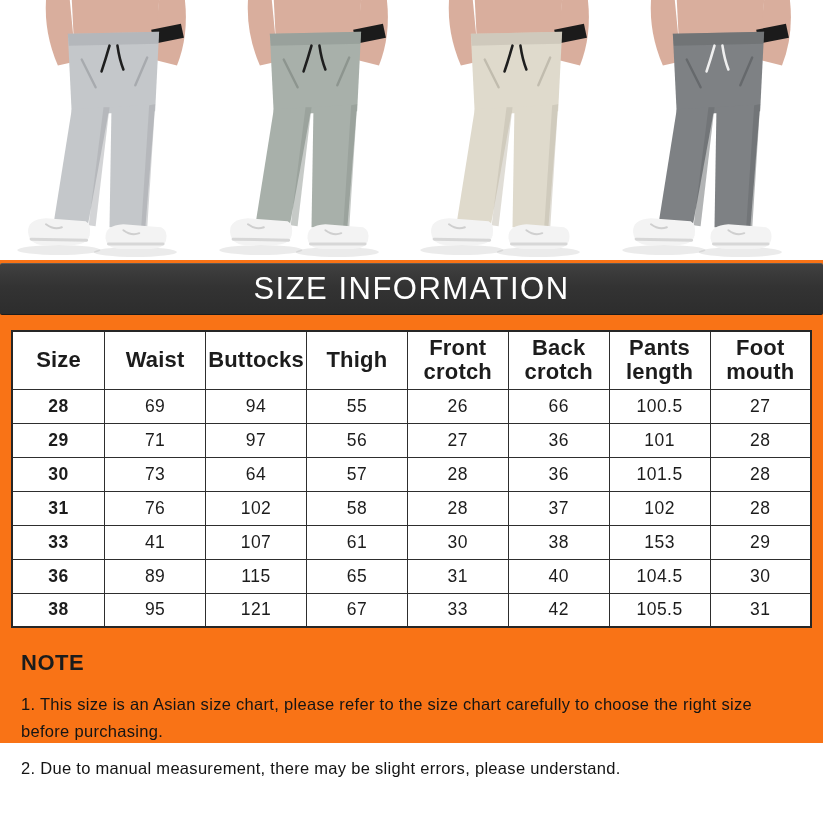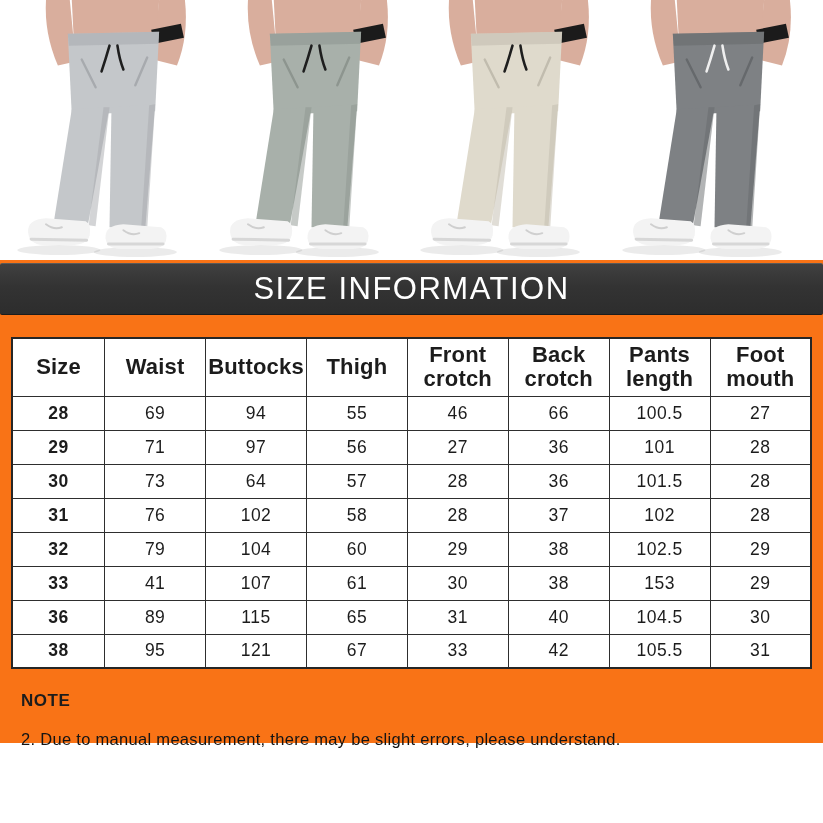--- a/index.html
+++ b/index.html
@@ -36,40 +36,40 @@
     background:linear-gradient(180deg,#404040 0%,#333333 45%,#2d2d2d 100%);
     border-top:1px solid #5a5a5a; border-bottom:1px solid #1c1c1c;
     border-radius:2px;
     display:flex; align-items:center; justify-content:center;
   }
   .banner-title {
     color:#ffffff; font-size:31px; font-weight:500; letter-spacing:1.5px;
   }
 
   
-  .table-wrap { padding:22px 11px 0 11px; }
+  .table-wrap { padding:15px 11px 0 11px; }
   table.size-table {
     width:100%; border-collapse:collapse; table-layout:fixed;
     border:2.6px solid #262626;
   }
   .size-table th, .size-table td {
     border:1.6px solid #2e2e2e; text-align:center; vertical-align:middle;
     background:#fff;
   }
   .size-table thead th {
     height:58px; font-size:22px; font-weight:700;
     white-space:pre-line; line-height:1.12; letter-spacing:0.2px;
   }
   .size-table tbody td { height:34px; font-size:17.5px; letter-spacing:0.5px; }
   .size-table tbody td:first-child { font-weight:700; }
   .size-table col.col-size { width:11.6%; }
 
   
   .note { padding:22px 22px 0 21px; }
-  .note-title { font-size:17px; font-weight:700; letter-spacing:0.5px; margin-bottom:15px; }
+  .note-title { font-size:22px; font-weight:700; letter-spacing:0.5px; margin-bottom:15px; }
   .note-item { font-size:16.5px; line-height:1.62; letter-spacing:0.3px; margin-bottom:11px; color:#141414; }
 </style>
 </head>
 <body>
 
 <div class="page">
 
   <div class="hero" style="--skin: #d9ae9d; --shoe: #f3f3f3;">
       <div class="figure" style="--pant: #c4c7ca; --shade: #a7aaae; --cord: #1e1e1e;">
     <svg viewBox="0 0 195 260">
@@ -236,21 +236,21 @@
             <th>Foot
 mouth</th>
           </tr>
       </thead>
       <tbody>
           <tr>
             <td>28</td>
             <td>69</td>
             <td>94</td>
             <td>55</td>
-            <td>46</td>
+            <td>26</td>
             <td>66</td>
             <td>100.5</td>
             <td>27</td>
           </tr>
           <tr>
             <td>29</td>
             <td>71</td>
             <td>97</td>
             <td>56</td>
             <td>27</td>
@@ -270,30 +270,20 @@
           </tr>
           <tr>
             <td>31</td>
             <td>76</td>
             <td>102</td>
             <td>58</td>
             <td>28</td>
             <td>37</td>
             <td>102</td>
             <td>28</td>
-          </tr>
-          <tr>
-            <td>32</td>
-            <td>79</td>
-            <td>104</td>
-            <td>60</td>
-            <td>29</td>
-            <td>38</td>
-            <td>102.5</td>
-            <td>29</td>
           </tr>
           <tr>
             <td>33</td>
             <td>41</td>
             <td>107</td>
             <td>61</td>
             <td>30</td>
             <td>38</td>
             <td>153</td>
             <td>29</td>
@@ -317,16 +307,17 @@
             <td>42</td>
             <td>105.5</td>
             <td>31</td>
           </tr>
         </tbody>
     </table>
   </div>
 
   <div class="note">
     <div class="note-title">NOTE</div>
+    <p class="note-item">1. This size is an Asian size chart, please refer to the size chart carefully to choose the right size before purchasing.</p>
     <p class="note-item">2. Due to manual measurement, there may be slight errors, please understand.</p>
   </div>
 
 </div>
 
 </body></html>

